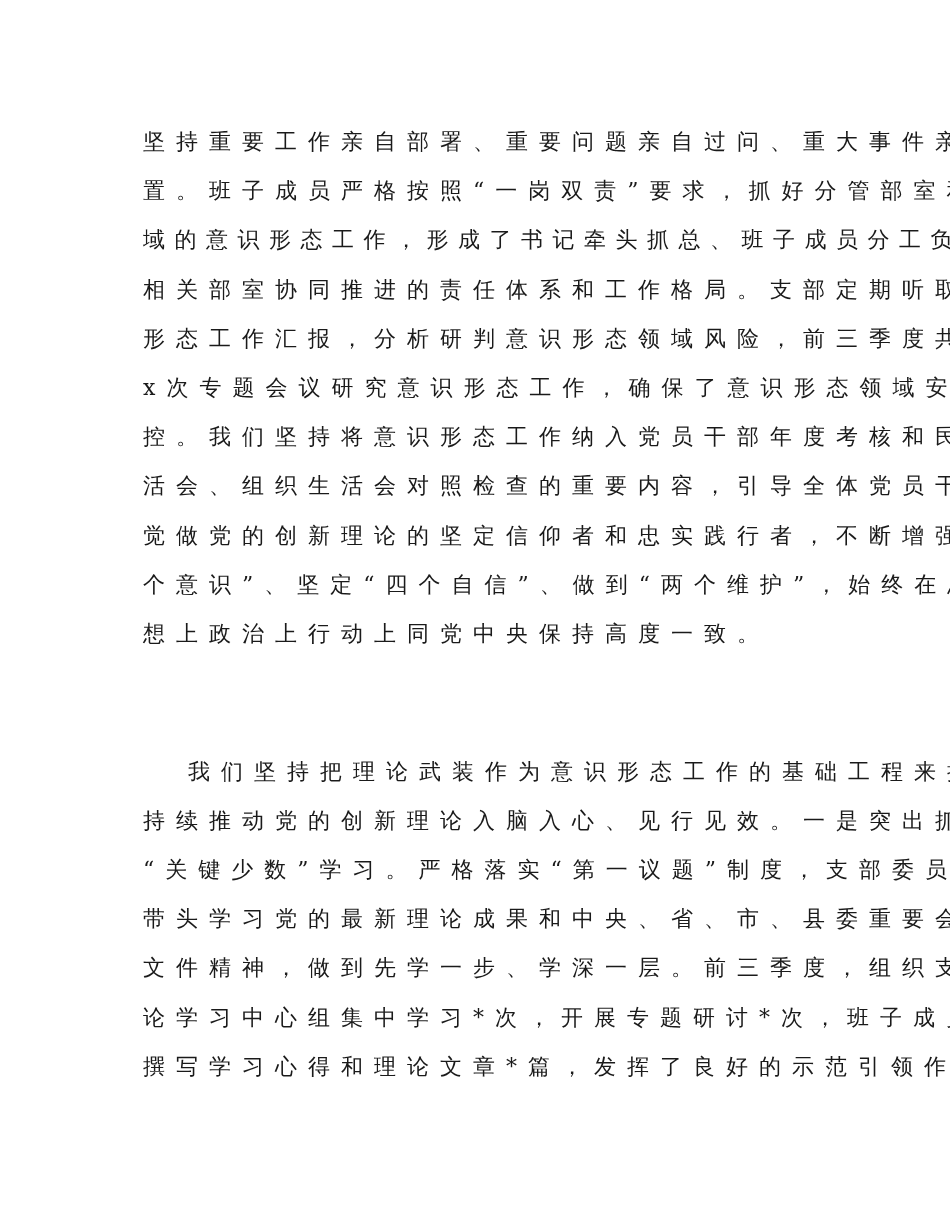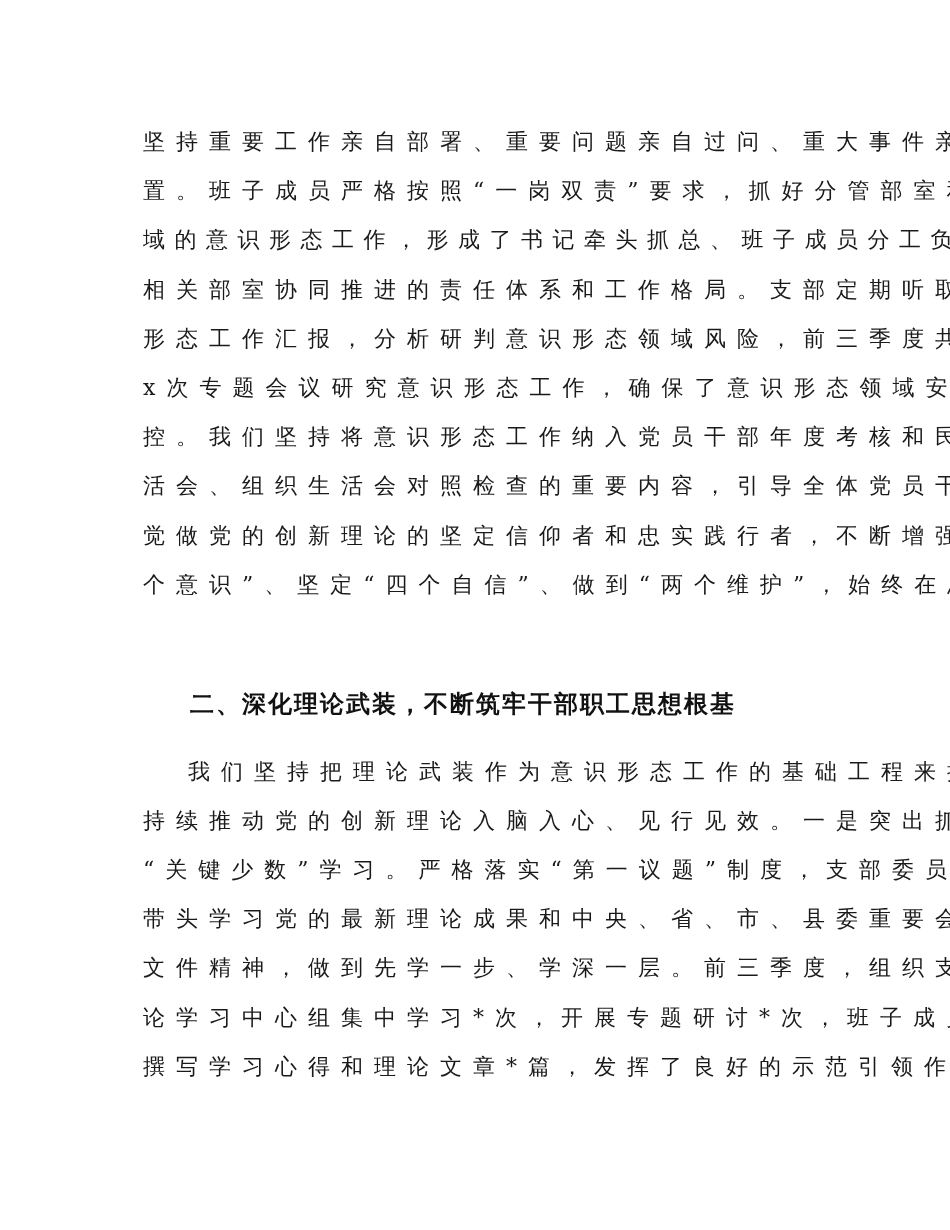--- a/index.html
+++ b/index.html
@@ -54,22 +54,22 @@
   <div class="line" style="top:127px">坚持重要工作亲自部署、重要问题亲自过问、重大事件亲自处</div>
   <div class="line" style="top:176px">置。班子成员严格按照“一岗双责”要求，抓好分管部室和领</div>
   <div class="line" style="top:225px; letter-spacing:9.5px">域的意识形态工作，形成了书记牵头抓总、班子成员分工负责、</div>
   <div class="line" style="top:275px">相关部室协同推进的责任体系和工作格局。支部定期听取意识</div>
   <div class="line" style="top:324px">形态工作汇报，分析研判意识形态领域风险，前三季度共召开</div>
   <div class="line" style="top:373px">x次专题会议研究意识形态工作，确保了意识形态领域安全可</div>
   <div class="line" style="top:422px">控。我们坚持将意识形态工作纳入党员干部年度考核和民主生</div>
   <div class="line" style="top:471px">活会、组织生活会对照检查的重要内容，引导全体党员干部自</div>
   <div class="line" style="top:521px">觉做党的创新理论的坚定信仰者和忠实践行者，不断增强“四</div>
   <div class="line" style="top:570px">个意识”、坚定“四个自信”、做到“两个维护”，始终在思</div>
+  <div class="line" style="top:619px">想上政治上行动上同党中央保持高度一致。</div>
 
-  <div class="heading">二、深化理论武装，不断筑牢干部职工思想根基</div>
 
   <div class="line indent" style="top:757px">我们坚持把理论武装作为意识形态工作的基础工程来抓，</div>
   <div class="line" style="top:806px">持续推动党的创新理论入脑入心、见行见效。一是突出抓好</div>
   <div class="line" style="top:855px">“关键少数”学习。严格落实“第一议题”制度，支部委员会</div>
   <div class="line" style="top:904px">带头学习党的最新理论成果和中央、省、市、县委重要会议及</div>
   <div class="line" style="top:953px">文件精神，做到先学一步、学深一层。前三季度，组织支部理</div>
   <div class="line" style="top:1003px">论学习中心组集中学习*次，开展专题研讨*次，班子成员带头</div>
   <div class="line" style="top:1052px">撰写学习心得和理论文章*篇，发挥了良好的示范引领作用。</div>
 
 </div>

